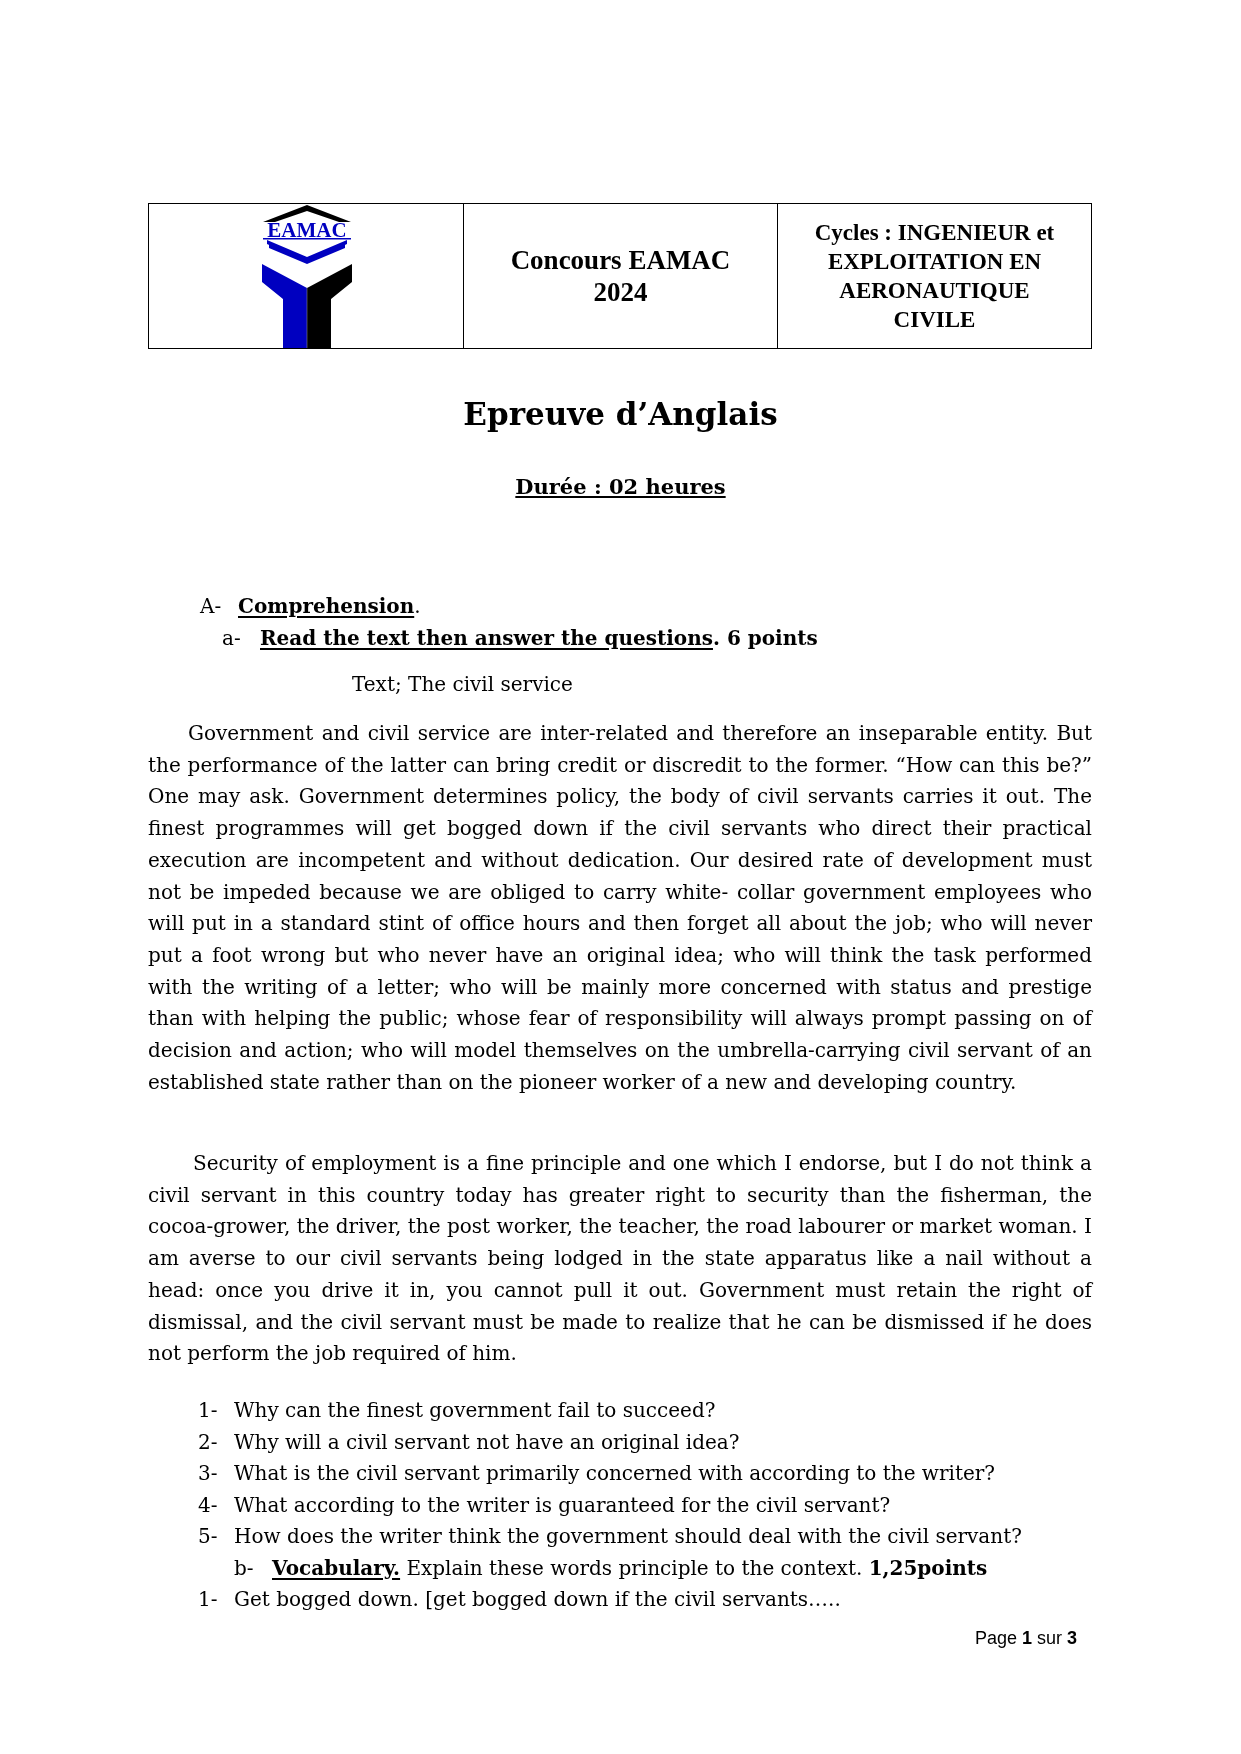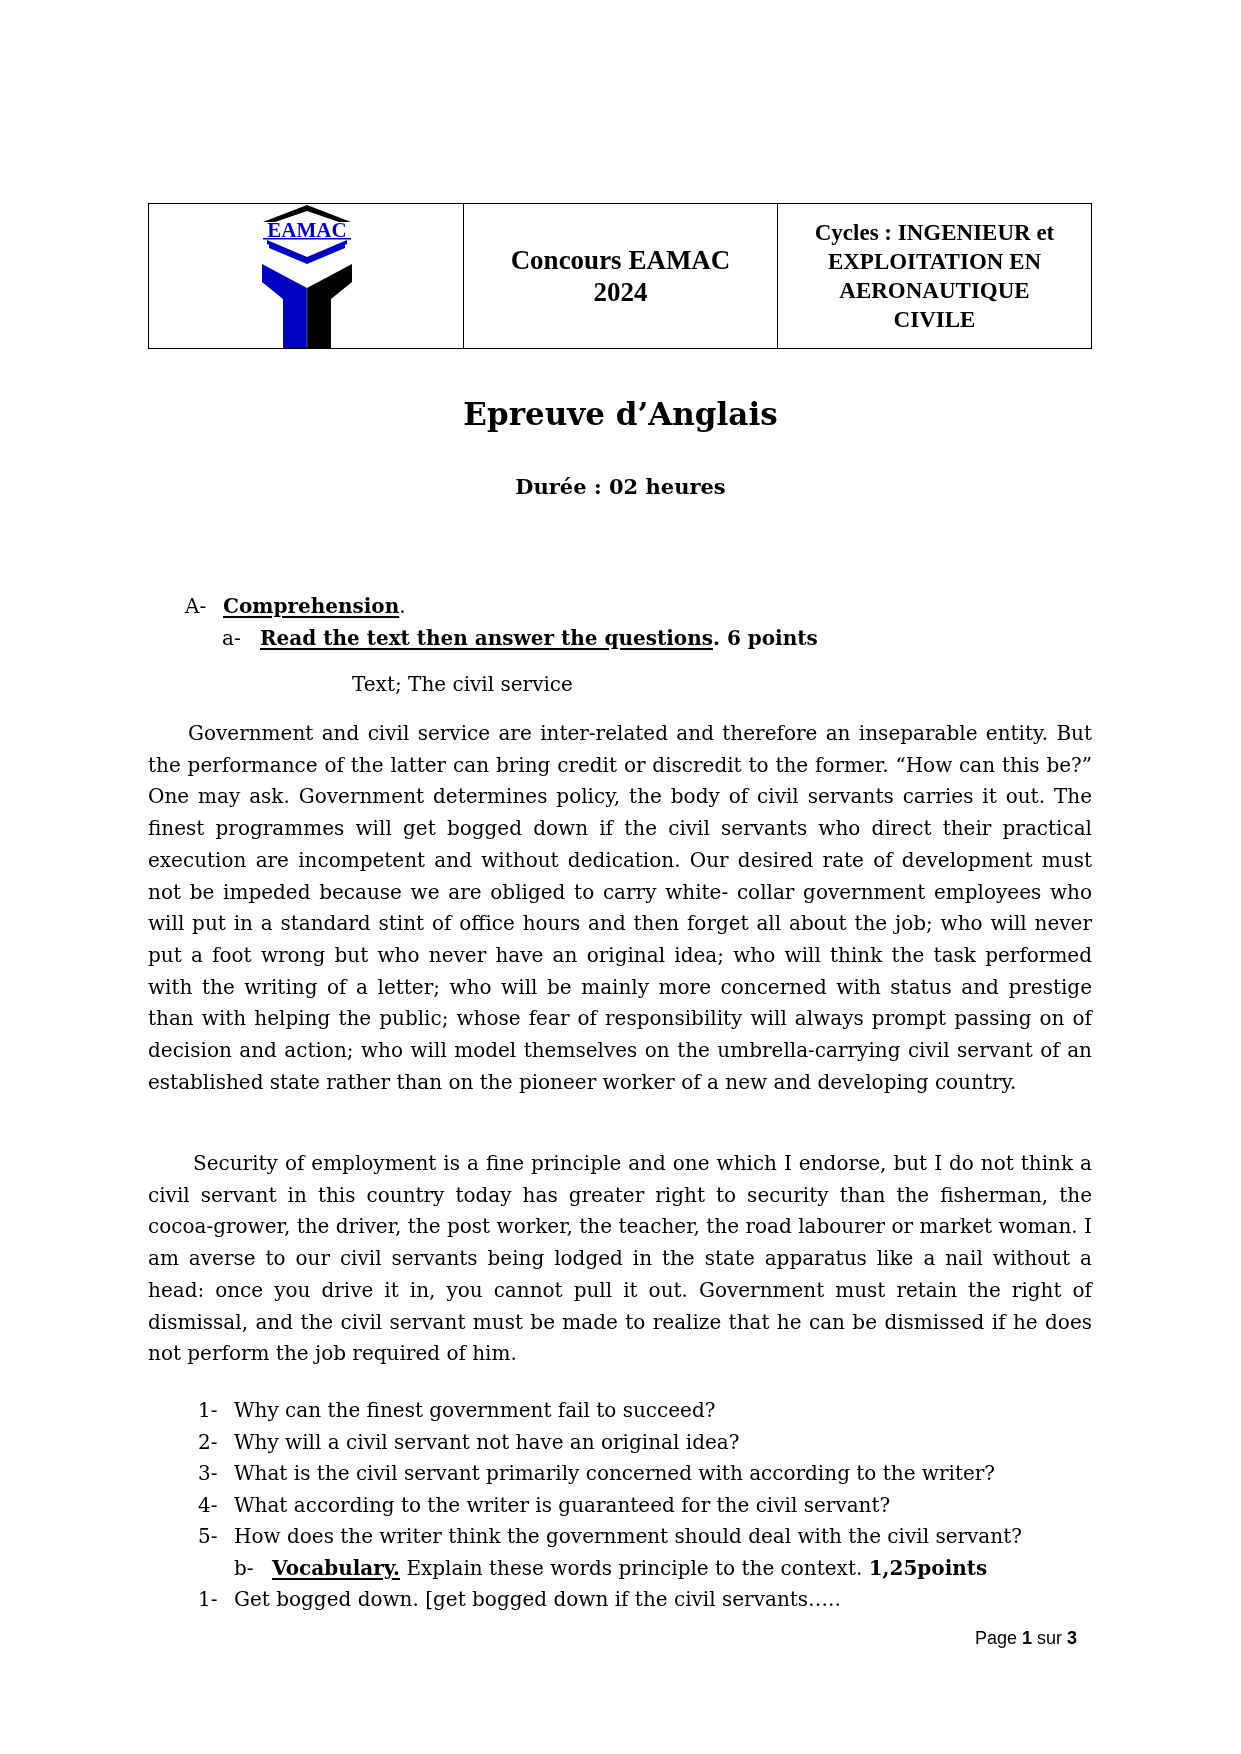--- a/index.html
+++ b/index.html
@@ -16,21 +16,21 @@
   .c2 { width: 314px; border-right: 1.5px solid #000; }
   .c3 { flex: 1; }
   .concours { font-size: 27px; font-weight: bold; line-height: 32px; }
   .cycles { font-size: 23px; font-weight: bold; line-height: 29px; }
 
   .logo { position: absolute; left: 110px; top: 0; width: 96px; height: 144px; }
 
   
   .title { position: absolute; left: 0; width: 1241px; text-align: center; font-weight: bold; }
   .t1 { top: 396px; font-size: 31px; }
-  .t2 { top: 474px; font-size: 21px; }
+  .t2 { top: 474px; font-size: 21px; text-decoration: underline; }
 
   .line { position: absolute; white-space: nowrap; font-size: 20px; line-height: 24px; }
   .u { text-decoration: underline; text-decoration-thickness: 2px; text-underline-offset: 3px; }
   .b { font-weight: bold; }
 
   .para { position: absolute; left: 148px; width: 944px; font-size: 20px; line-height: 31.7px;
           text-align: justify; }
   .para .indent { display: inline-block; width: 40px; }
 
   .q-list { position: absolute; left: 186px; margin: 12px; padding: 0; list-style: none; }
@@ -75,21 +75,21 @@
       <div>EXPLOITATION EN</div>
       <div>AERONAUTIQUE</div>
       <div>CIVILE</div>
     </div>
   </div>
 </div>
 
 <div class="title t1 body-font">Epreuve d’Anglais</div>
 <div class="title t2 body-font">Durée : 02 heures</div>
 
-<div class="line body-font" style="left:185px; top:594px;">
+<div class="line body-font" style="left:200px; top:594px;">
   <span style="display:inline-block;width:38px;">A-</span><span class="b u">Comprehension</span><span>.</span>
 </div>
 <div class="line body-font" style="left:222px; top:626px;">
   <span style="display:inline-block;width:38px;">a-</span><span class="b u">Read the text then answer the questions</span><span class="b">. 6 points</span>
 </div>
 <div class="line body-font" style="left:352px; top:672px;">Text; The civil service</div>
 
 <div class="para body-font" style="top:718px;">
   <span class="indent"></span><span>Government and civil service are inter-related and therefore an inseparable entity. But the performance of the latter can bring credit or discredit to the former. “How can this be?” One may ask. Government determines policy, the body of civil servants carries it out. The finest programmes will get bogged down if the civil servants who direct their practical execution are incompetent and without dedication. Our desired rate of development must not be impeded because we are obliged to carry white- collar government employees who will put in a standard stint of office hours and then forget all about the job; who will never put a foot wrong but who never have an original idea; who will think the task performed with the writing of a letter; who will be mainly more concerned with status and prestige than with helping the public; whose fear of responsibility will always prompt passing on of decision and action; who will model themselves on the umbrella-carrying civil servant of an established state rather than on the pioneer worker of a new and developing country.</span>
 </div>

